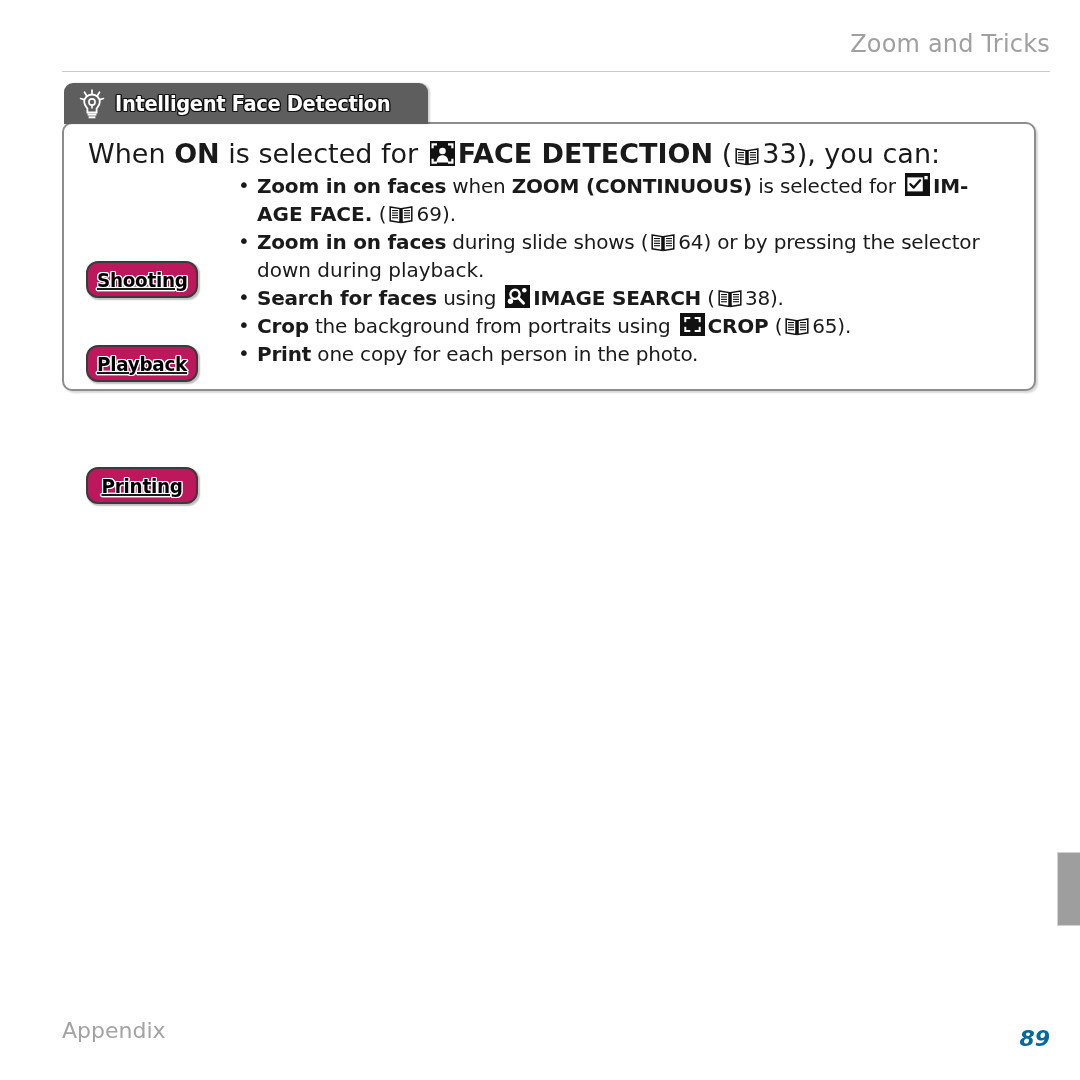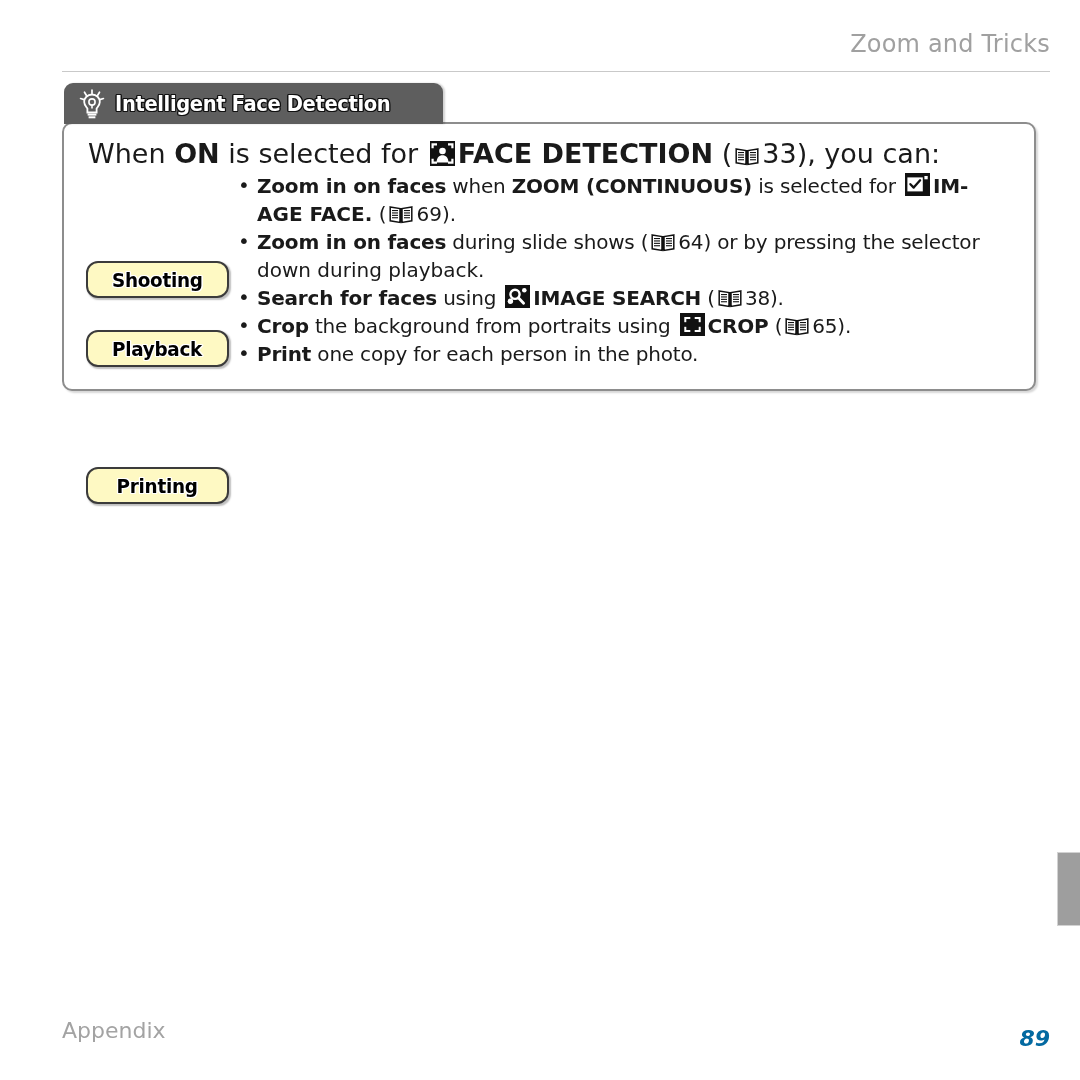--- a/index.html
+++ b/index.html
@@ -51,21 +51,21 @@
     width: 974px;
   }
   .tip-tab {
     position: relative;
     z-index: 3;
     display: inline-flex;
     align-items: center;
     gap: 7px;
     background: #5e5e5e;
     border-radius: 9px 9px 0 0;
-    padding: 6px 32px 5px 12px;
+    padding: 6px 17px 5px 12px;
     box-shadow: 2px 0 2px rgba(0,0,0,.18);
     margin-left: 2px;
   }
   .tip-tab-label {
     font-family: "DejaVu Sans", sans-serif;
     font-weight: bold;
     font-size: 21px;
     color: #ffffff;
     letter-spacing: -0.4px;
     text-shadow:
@@ -100,46 +100,47 @@
     white-space: nowrap;
   }
   .lead b { font-weight: bold; }
 
   
   .rows { position: relative; }
 
   .badge {
     position: absolute;
     left: 8px;
-    width: 143px;
+    width: 112px;
     height: 37px;
     box-sizing: border-box;
-    background: #fef9c3;
+    background: #be185d;
     border: 2px solid #3b3b3b;
     border-radius: 12px;
     display: flex;
     align-items: center;
     justify-content: center;
     box-shadow: 1.5px 1.5px 1.5px rgba(0,0,0,.25);
+    text-decoration: underline;
   }
   .badge span {
     font-family: "DejaVu Sans", sans-serif;
     font-weight: bold;
     font-size: 20px;
     color: #000;
     letter-spacing: -0.3px;
     text-shadow:
        1.4px 0 0 #fff, -1.4px 0 0 #fff,
        0 1.4px 0 #fff, 0 -1.4px 0 #fff,
        1px 1px 0 #fff, -1px -1px 0 #fff,
        1px -1px 0 #fff, -1px 1px 0 #fff;
     transform: scaleX(.92);
   }
   .badge-shooting { top: 88px; }
-  .badge-playback { top: 157px; }
+  .badge-playback { top: 172px; }
   .badge-printing { top: 294px; }
 
   .bullets {
     margin-left: 160px;
     font-family: "DejaVu Sans", sans-serif;
     font-size: 20px;
     line-height: 1.35;
     color: #1a1a1a;
   }
   .bullet-line {

